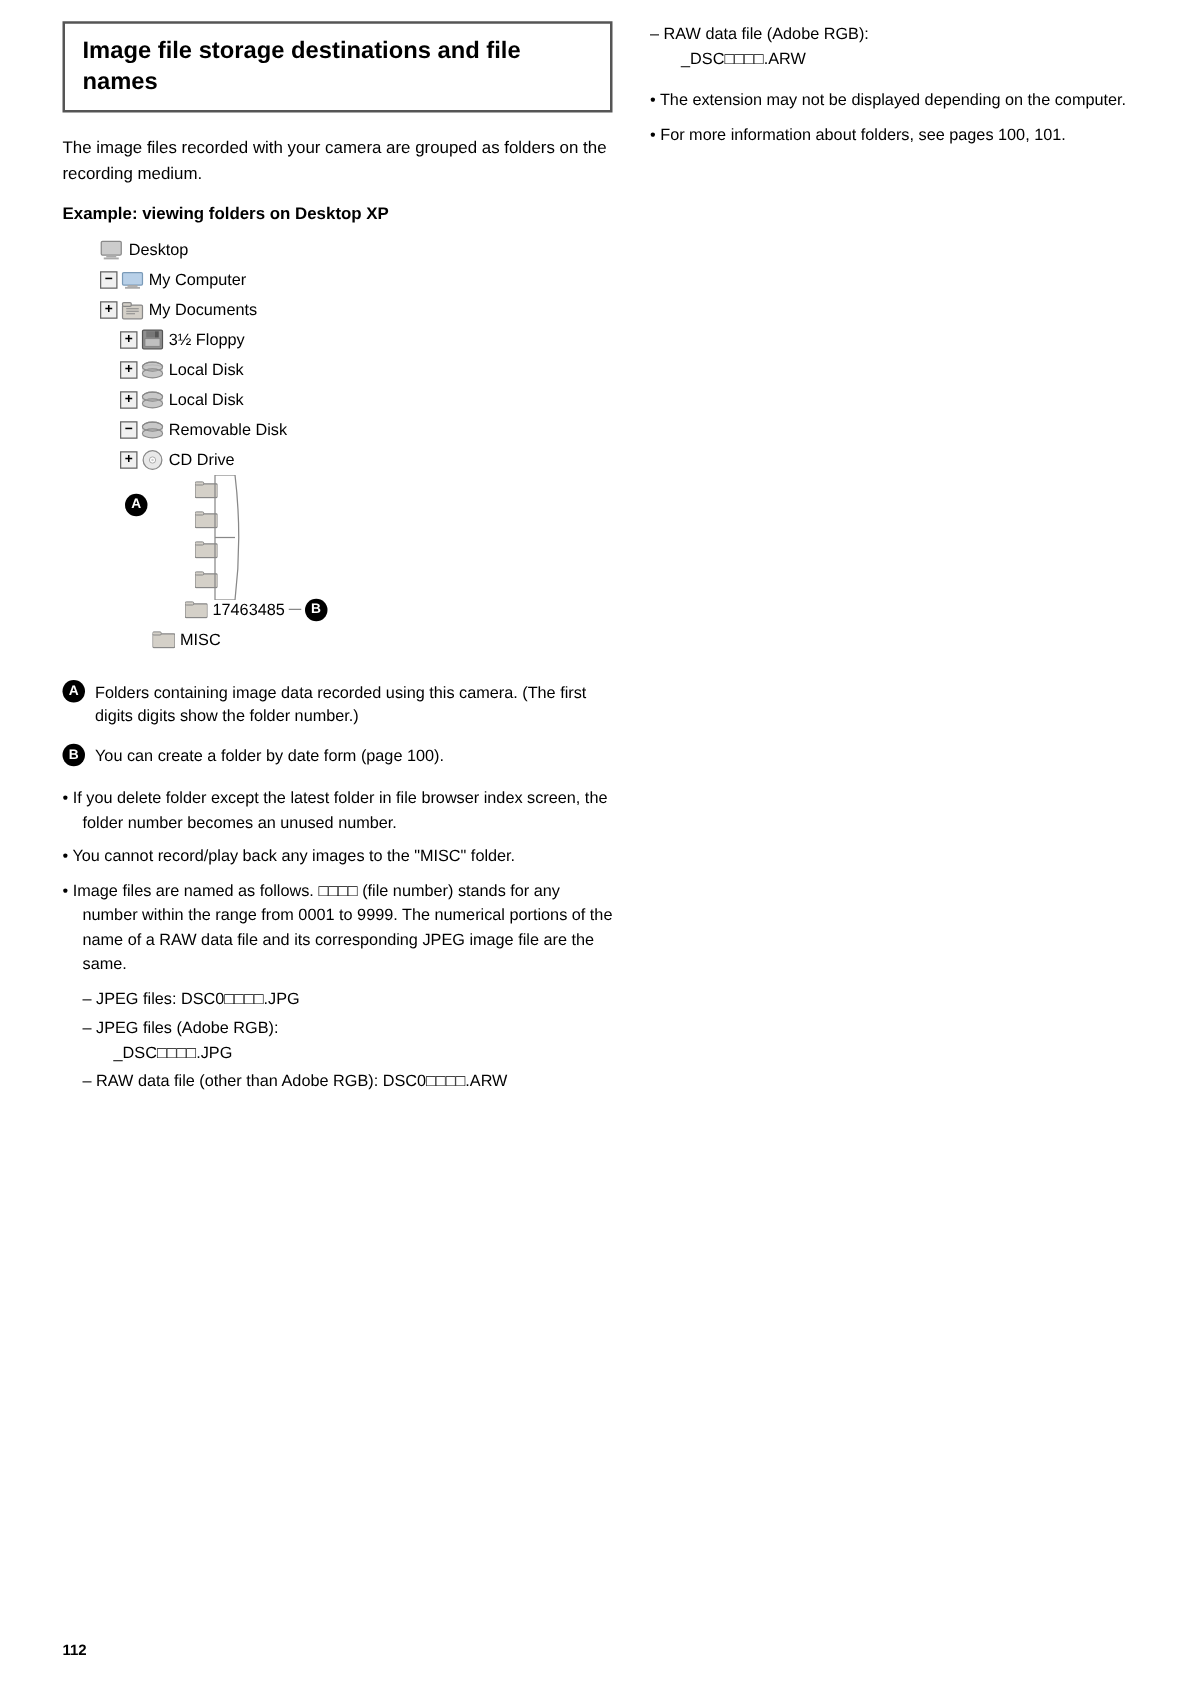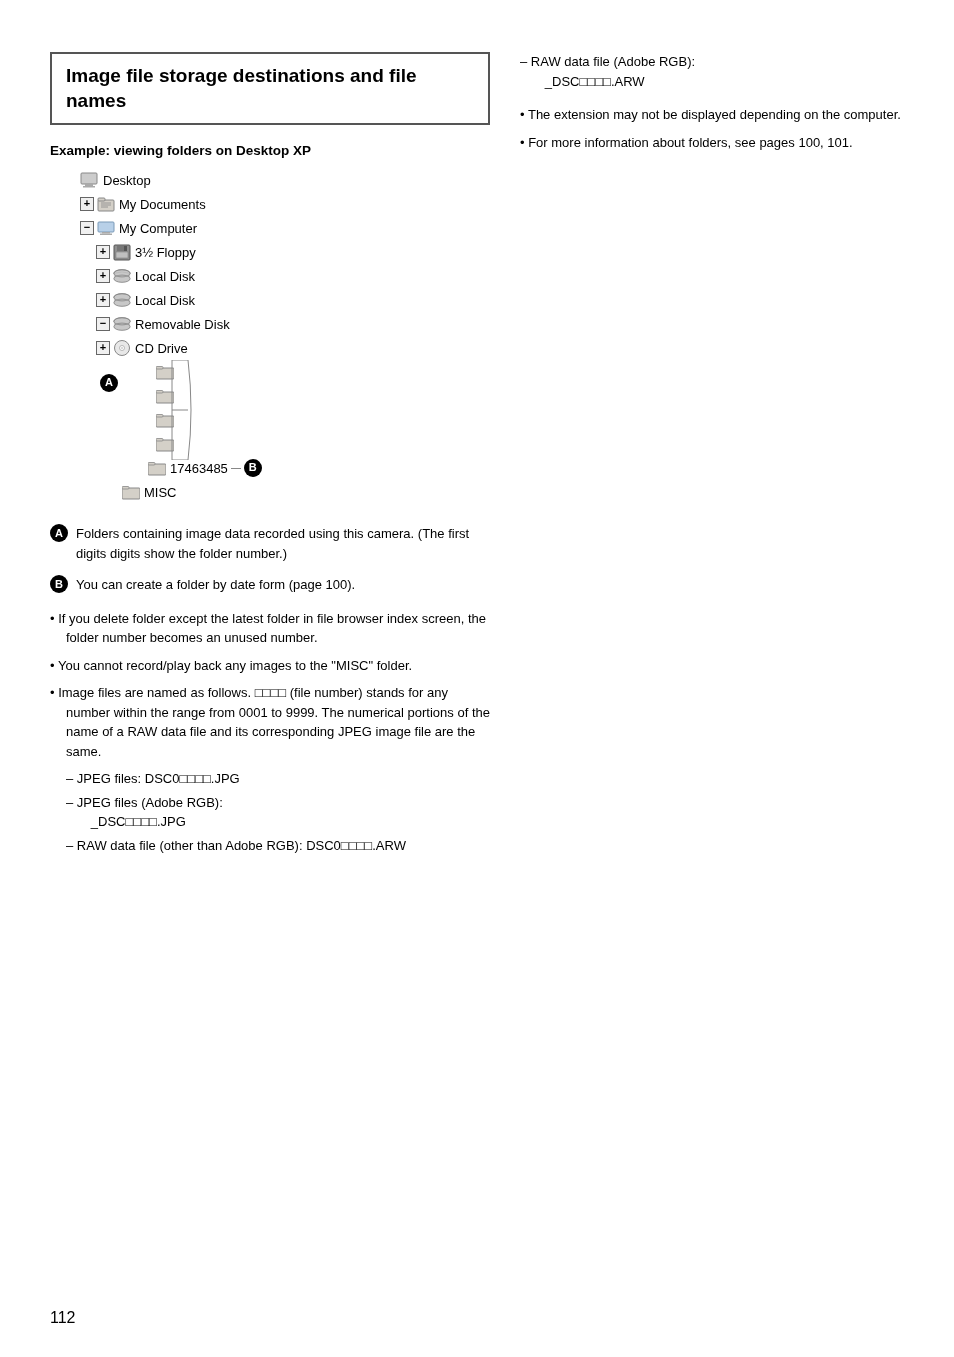--- a/index.html
+++ b/index.html
@@ -9,21 +9,21 @@
       background: #fff;
       font-family: Arial, Helvetica, sans-serif;
       font-size: 14px;
       color: #000;
       position: relative;
     }
 
     .page {
       width: 954px;
       min-height: 1357px;
-      padding: 52px 50px 60px 50px;
+      padding: 17px 50px 60px 50px;
       display: flex;
       flex-direction: column;
     }
 
     .content-area {
       display: flex;
       flex-direction: row;
       gap: 30px;
       flex: 1;
     }
@@ -103,22 +103,22 @@
       font-size: 13px;
       line-height: 1.5;
       align-items: flex-start;
     }
 
     
     .page-number {
       position: absolute;
       bottom: 30px;
       left: 50px;
-      font-size: 16px;
-      font-weight: normal;
+      font-size: 12px;
+      font-weight: bold;
     }
 
     .tree-row {
       display: flex;
       align-items: center;
       height: 24px;
       white-space: nowrap;
     }
 
     .tree-row .label {
@@ -176,63 +176,64 @@
 
 <div class="page">
   <div class="content-area">
 
     <div class="left-col">
 
       <div class="title-box">
         <h1>Image file storage destinations and file names</h1>
       </div>
 
+      <p class="intro-text">The image files recorded with your camera are grouped as folders on the recording medium.</p>
 
       <p class="example-heading">Example: viewing folders on Desktop XP</p>
 
       <div class="folder-tree">
 
         <div class="tree-row">
           <span style="display:inline-block;width:20px;"></span>
           <span class="icon-img">
             <svg width="18" height="18" viewBox="0 0 18 18">
                 <rect x="1" y="2" width="16" height="11" rx="1" fill="#ccc" stroke="#888" stroke-width="1"></rect>
                 <rect x="5" y="13" width="8" height="2" fill="#aaa"></rect>
                 <rect x="3" y="15" width="12" height="1.5" fill="#aaa"></rect>
               </svg>
           </span>
           <span class="label" style="margin-left:5px;">Desktop</span>
+        </div>
+
+        <div class="tree-row">
+          <span style="display:inline-block;width:20px;"></span>
+          <span class="expand-icon expand-minus" style="margin-right:3px;"></span>
+          <span class="icon-img">
+            <svg width="18" height="16" viewBox="0 0 18 16">
+                <rect x="1" y="2" width="16" height="10" rx="1" fill="#b8d0e8" stroke="#7a9ab8" stroke-width="1"></rect>
+                <rect x="5" y="12" width="8" height="1.5" fill="#aaa"></rect>
+                <rect x="3" y="13.5" width="12" height="1.5" fill="#aaa"></rect>
+              </svg>
+          </span>
+          <span class="label" style="margin-left:4px;">My Computer</span>
         </div>
 
         <div class="tree-row">
           <span style="display:inline-block;width:20px;"></span>
           <span class="expand-icon expand-plus" style="margin-right:3px;"></span>
           <span class="icon-img">
             <svg width="18" height="16" viewBox="0 0 18 16">
                 <rect x="1" y="4" width="16" height="11" rx="1" fill="#d4d0c8" stroke="#888" stroke-width="1"></rect>
                 <rect x="1" y="2" width="7" height="3" rx="1" fill="#d4d0c8" stroke="#888" stroke-width="1"></rect>
                 <line x1="4" y1="7" x2="14" y2="7" stroke="#888" stroke-width="0.8"></line>
                 <line x1="4" y1="9" x2="14" y2="9" stroke="#888" stroke-width="0.8"></line>
                 <line x1="4" y1="11" x2="11" y2="11" stroke="#888" stroke-width="0.8"></line>
               </svg>
           </span>
           <span class="label" style="margin-left:4px;">My Documents</span>
-        </div>
-
-        <div class="tree-row">
-          <span style="display:inline-block;width:20px;"></span>
-          <span class="expand-icon expand-minus" style="margin-right:3px;"></span>
-          <span class="icon-img">
-            <svg width="18" height="16" viewBox="0 0 18 16">
-                <rect x="1" y="2" width="16" height="10" rx="1" fill="#b8d0e8" stroke="#7a9ab8" stroke-width="1"></rect>
-                <rect x="5" y="12" width="8" height="1.5" fill="#aaa"></rect>
-                <rect x="3" y="13.5" width="12" height="1.5" fill="#aaa"></rect>
-              </svg>
-          </span>
-          <span class="label" style="margin-left:4px;">My Computer</span>
         </div>
 
         <div style="margin-left:36px;">
 
           <div class="tree-row">
             <span class="expand-icon expand-plus" style="margin-right:3px;"></span>
             <span class="icon-img">
               <svg width="18" height="17" viewBox="0 0 18 17">
                   <rect x="1" y="1" width="16" height="15" rx="1" fill="#909090" stroke="#555" stroke-width="1"></rect>
                   <rect x="3" y="8" width="12" height="6" fill="#c0c0c0" stroke="#777" stroke-width="0.5"></rect>

